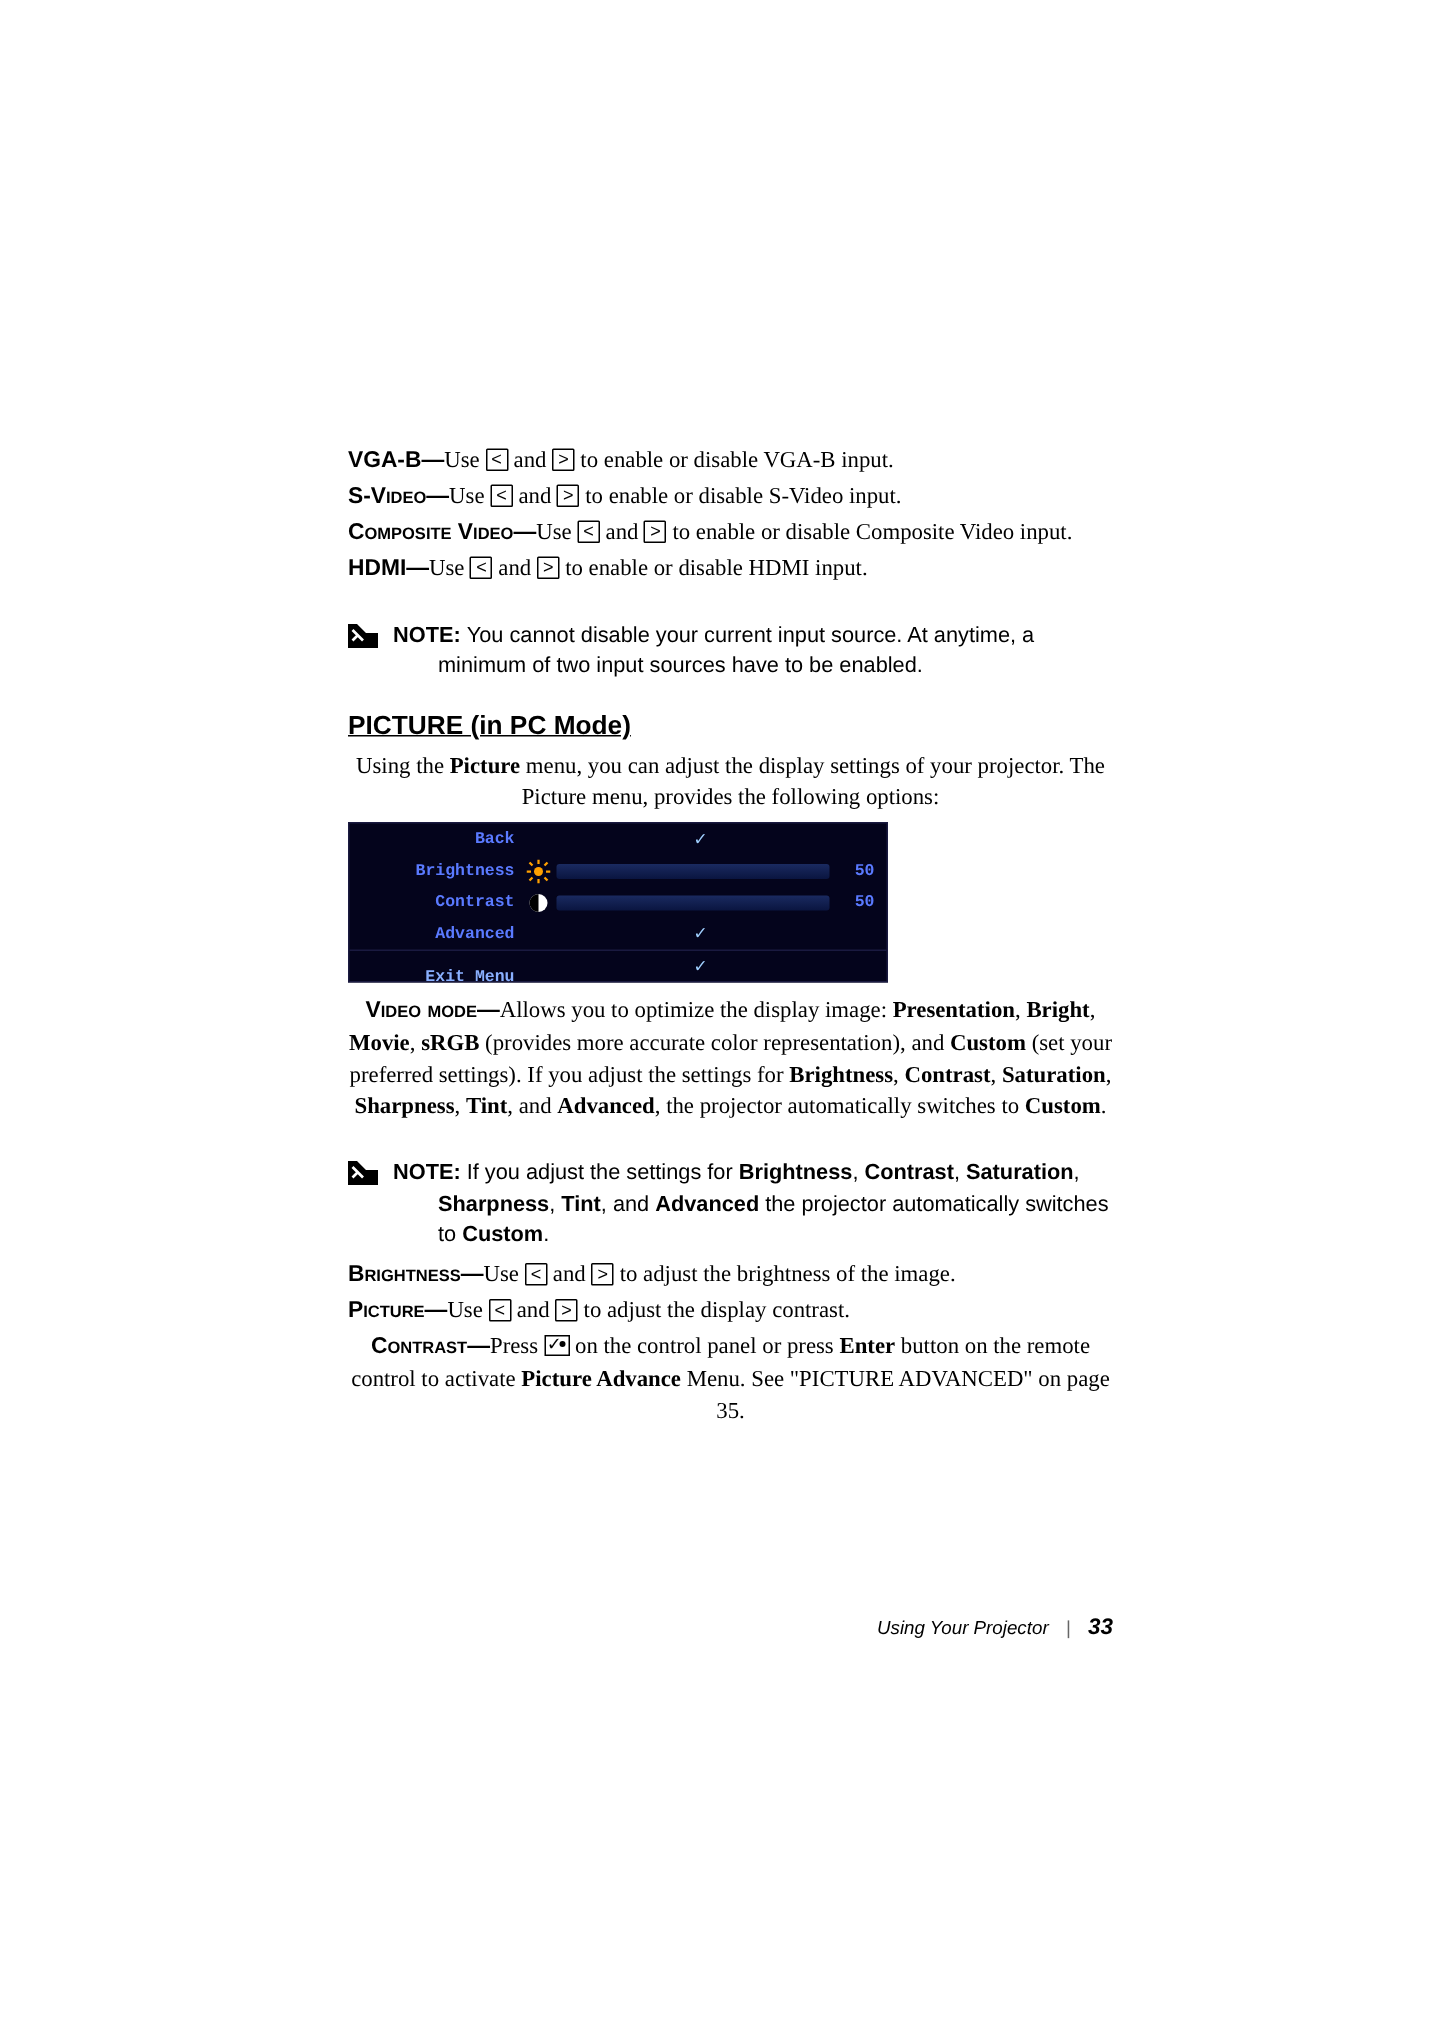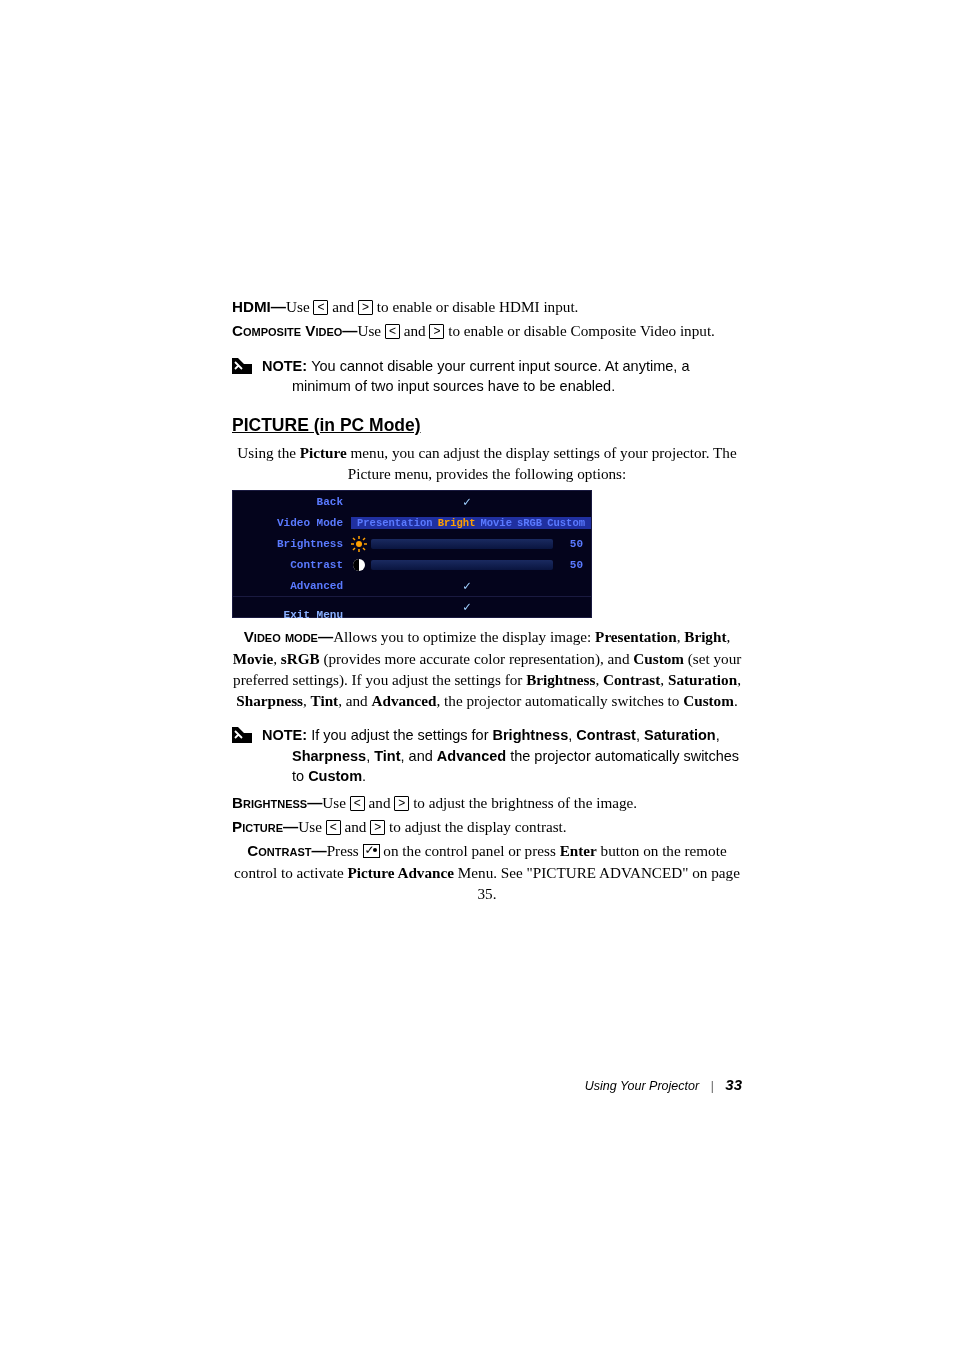--- a/index.html
+++ b/index.html
@@ -30,21 +30,21 @@
     display: inline-block;
     border: 1px solid #000;
     border-radius: 1px;
     padding: 0 3px;
     font-size: 12px;
     line-height: 13px;
     vertical-align: 1px;
     font-family: Arial, sans-serif;
   }
 
-  .note-row { display: flex; align-items: flex-start; margin-top: 14px; margin-bottom: 6px; }
+  .note-row { display: flex; align-items: flex-start; margin-top: 24px; margin-bottom: 6px; }
   .note-icon {
     width: 20px; height: 16px; margin-right: 10px; flex-shrink: 0; margin-top: 2px;
   }
   .note-body {
     font-family: Arial, sans-serif;
     font-size: 14.5px;
     line-height: 1.4;
     flex: 1;
     padding-left: 30px;
     text-indent: -30px;
@@ -111,28 +111,34 @@
     font-style: italic;
   }
   .footer .sep { margin: 0 8px; color: #666; }
   .footer .pg { font-weight: bold; font-size: 15px; }
 </style>
 </head>
 <body>
 
 <div class="content">
 
-
+  <p class="para">
+    <span class="bold-sans">VGA-B—</span><span>Use </span><span class="keybox">&lt;</span><span> and </span><span class="keybox">&gt;</span><span> to enable or disable VGA-B input.</span>
+  </p>
+
+  <p class="para">
+    <span class="bold-sans smallcaps">S-Video—</span><span>Use </span><span class="keybox">&lt;</span><span> and </span><span class="keybox">&gt;</span><span> to enable or disable S-Video input.</span>
+  </p>
+
+  <p class="para">
+    <span class="bold-sans smallcaps">Composite Video—</span><span>Use </span><span class="keybox">&lt;</span><span> and </span><span class="keybox">&gt;</span><span> to enable or disable Composite Video input.</span>
+  </p>
 
   <p class="para">
     <span class="bold-sans">HDMI—</span><span>Use </span><span class="keybox">&lt;</span><span> and </span><span class="keybox">&gt;</span><span> to enable or disable HDMI input.</span>
-  </p>
-
-  <p class="para">
-    <span class="bold-sans smallcaps">Composite Video—</span><span>Use </span><span class="keybox">&lt;</span><span> and </span><span class="keybox">&gt;</span><span> to enable or disable Composite Video input.</span>
   </p>
 
   <div class="note-row">
     <svg class="note-icon" viewBox="0 0 20 16">
         <polygon points="0,16 20,16 20,6 12,6 6,0 0,0" fill="#000"></polygon>
         <path d="M3 4 L10 11 M3 11 L7 7" stroke="#fff" stroke-width="1.8" fill="none"></path>
       </svg>
     <div class="note-body">
       <span class="note-label"> NOTE: </span><span>You cannot disable your current input source. At anytime, a minimum of two input sources have to be enabled.</span>
     </div>
@@ -143,30 +149,20 @@
   <p class="block-para">
     <span>Using the </span><span class="bold-serif">Picture</span><span> menu, you can adjust the display settings of your projector. The Picture menu, provides the following options:</span>
   </p>
 
   <div class="osd">
     <div class="osd-row">
       <div class="osd-label">Back</div>
       <div class="osd-rest">
           <span class="check">✓</span>
         </div>
-    </div>
-    <div class="osd-row">
-      <div class="osd-label">Video Mode</div>
-      <div class="osd-rest active" style="justify-content:space-between; padding:0 6px;">
-        <span class="mode-opt">Presentation</span>
-        <span class="mode-opt mode-hi">Bright</span>
-        <span class="mode-opt">Movie</span>
-        <span class="mode-opt">sRGB</span>
-        <span class="mode-opt">Custom</span>
-      </div>
     </div>
     <div class="osd-row">
       <div class="osd-label">Brightness</div>
       <div class="osd-rest">
         <svg class="osd-icon" viewBox="0 0 16 16">
             <circle cx="8" cy="8" r="3" fill="#ffa000"></circle>
             <g stroke="#ffa000" stroke-width="1.5">
               <line x1="8" y1="0" x2="8" y2="3"></line>
               <line x1="8" y1="13" x2="8" y2="16"></line>
               <line x1="0" y1="8" x2="3" y2="8"></line>

